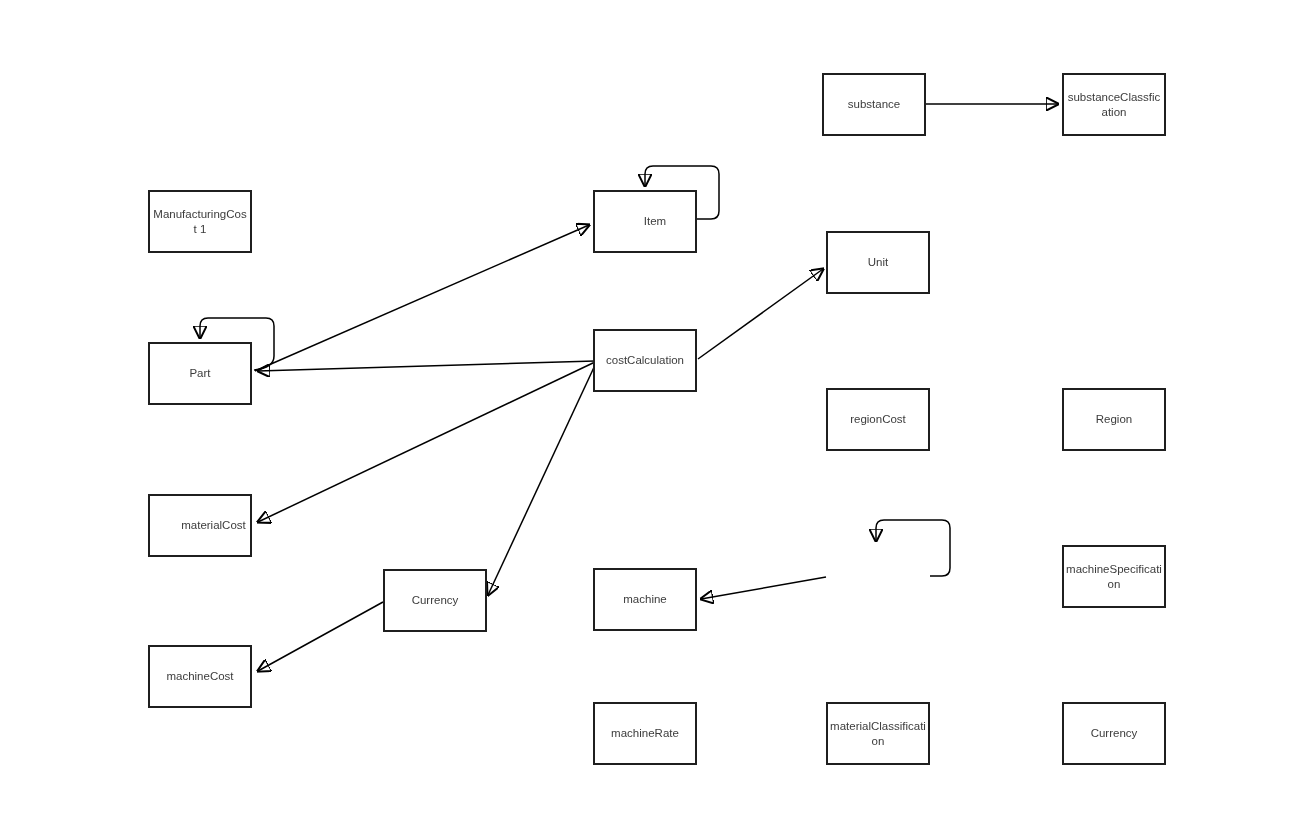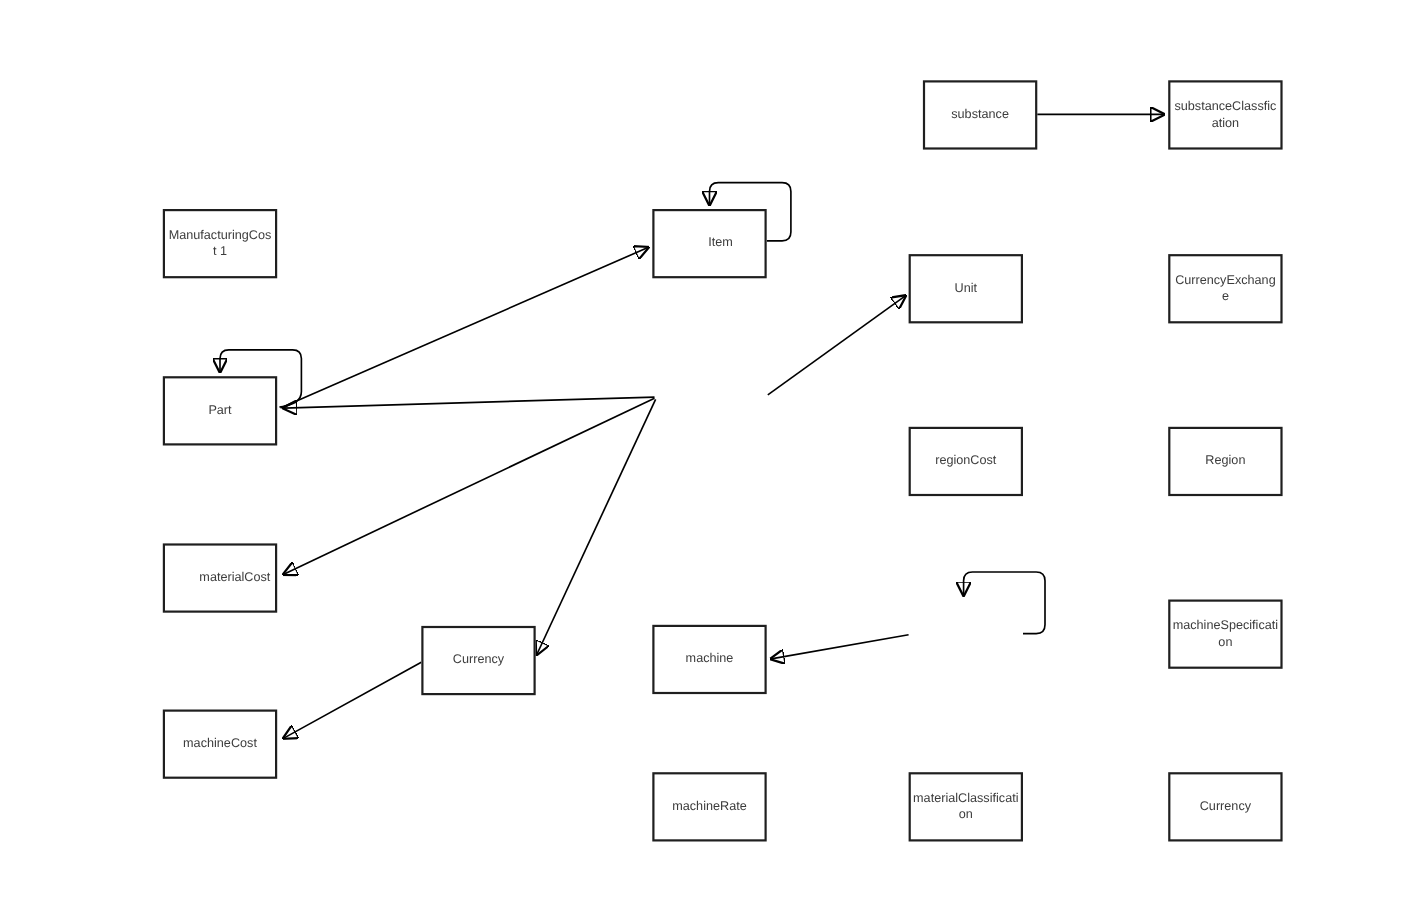--- a/index.html
+++ b/index.html
@@ -42,21 +42,21 @@
   
   .n-manufacturing-cost-1   { left: 148px;  top: 190px; }
   .n-part                   { left: 148px;  top: 342px; }
   .n-material-cost          { left: 148px;  top: 494px; padding-left: 29px; }
   .n-machine-cost           { left: 148px;  top: 645px; }
   .n-process                { left: 383px;  top: 569px; }
   .n-item                   { left: 593px;  top: 190px; padding-left: 22px; }
   .n-cost-calculation       { left: 593px;  top: 329px; }
   .n-machine                { left: 593px;  top: 568px; }
   .n-machine-rate           { left: 593px;  top: 702px; }
-  .n-substance              { left: 839px;  top: 73px;  }
+  .n-substance              { left: 822px;  top: 73px;  }
   .n-unit                   { left: 826px;  top: 231px; }
   .n-region-cost            { left: 826px;  top: 388px; }
   .n-machine-classificaiton { left: 826px;  top: 545px; }
   .n-material-classification{ left: 826px;  top: 702px; text-align: center; }
   .n-substance-classfication{ left: 1062px; top: 73px;  }
   .n-currency-exchange      { left: 1062px; top: 231px; }
   .n-region                 { left: 1062px; top: 388px; }
   .n-machine-specification  { left: 1062px; top: 545px; }
   .n-currency               { left: 1062px; top: 702px; }
 </style>
@@ -100,37 +100,37 @@
   <div class="node n-part">Part</div>
 
   <div class="node n-material-cost">materialCost</div>
 
   <div class="node n-machine-cost">machineCost</div>
 
   <div class="node n-process">Currency</div>
 
   <div class="node n-item">Item</div>
 
+  <div class="node n-cost-calculation">costCalculation</div>
 
   <div class="node n-machine-rate">machineRate</div>
 
   <div class="node n-machine">machine</div>
 
   <div class="node n-substance">substance</div>
 
   <div class="node n-unit">Unit</div>
 
   <div class="node n-region-cost">regionCost</div>
 
 
   <div class="node n-material-classification">materialClassification</div>
 
   <div class="node n-substance-classfication">substanceClassfication</div>
 
-  <div class="node n-currency-exchange">CurrencyExchange</div>
 
   <div class="node n-region">Region</div>
 
   <div class="node n-machine-specification">machineSpecification</div>
 
   <div class="node n-currency">Currency</div>
 
 </div>
 
 </body></html>

